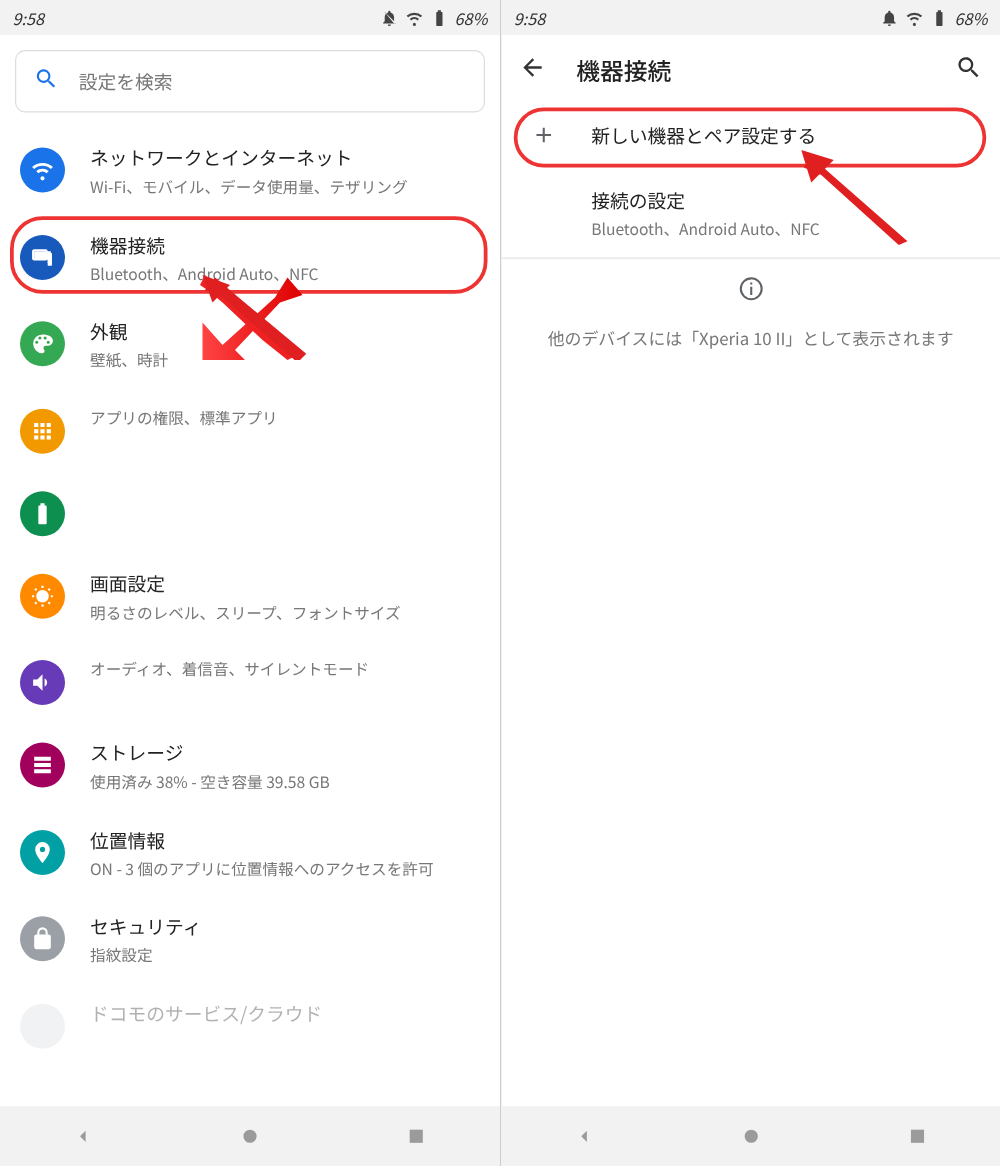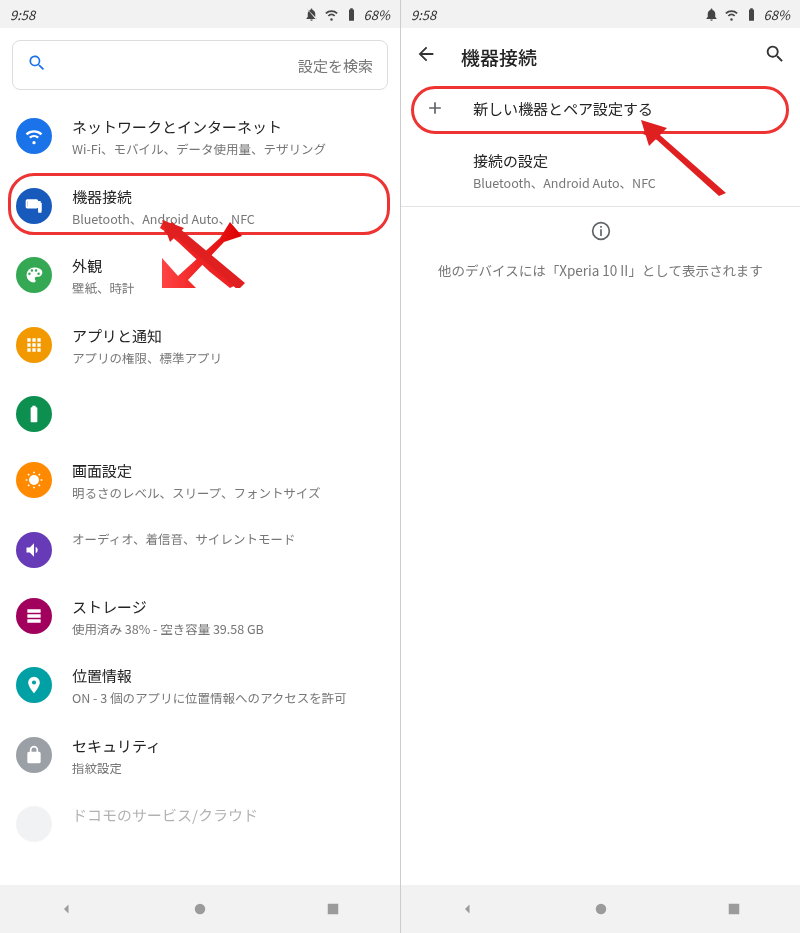--- a/index.html
+++ b/index.html
@@ -4,21 +4,21 @@
 <style>
 * { margin: 0; padding: 0; box-sizing: border-box; font-family: -apple-system, "Noto Sans JP", sans-serif; }
 body { background: #e8e8e8; display: flex; width: 800px; height: 933px; }
 .screen { width: 400px; height: 933px; background: #fff; display: flex; flex-direction: column; position: relative; }
 .screen + .screen { border-left: 1px solid #ccc; }
 .statusbar { height: 28px; background: #f2f2f2; display: flex; align-items: center; padding: 0 10px; font-size: 13px; color: #333; font-style: italic; }
 .statusbar .sb-right { margin-left: auto; display: flex; align-items: center; gap: 5px; }
 .sb-icon { width: 15px; height: 15px; display: inline-flex; align-items: center; justify-content: center; }
 .content { flex: 1; overflow: hidden; position: relative; }
 
-.searchbar { margin: 12px; border: 1px solid #ddd; border-radius: 8px; height: 50px; display: flex; align-items: center; padding: 16px 14px; gap: 16px; justify-content: space-between; }
+.searchbar { margin: 12px; border: 1px solid #ddd; border-radius: 8px; height: 50px; display: flex; align-items: center; padding: 16px 14px; gap: 16px; }
 .searchbar .mag { color: #1a73e8; }
 .searchbar .ph { color: #777; font-size: 15px; }
 
 .appbar { display: flex; align-items: center; height: 56px; padding: 0 14px; gap: 24px; }
 .appbar .title { font-size: 19px; color: #222; font-weight: 500; }
 .appbar .spacer { flex: 1; }
 
 .list-item { display: flex; align-items: flex-start; padding: 14px 16px; gap: 20px; min-height: 66px; }
 .icon-wrap { width: 36px; height: 36px; border-radius: 50%; display: flex; align-items: center; justify-content: center; flex-shrink: 0; margin-top: 2px; }
 .icon-wrap svg, .icon-plain svg { width: 20px; height: 20px; fill: #fff; }
@@ -116,21 +116,20 @@
         </div>
     </div>
 
     <div class="list-item">
       <div class="icon-wrap bg-orange">
           <svg viewBox="0 0 24 24">
             <path d="M4 4h4v4H4zm6 0h4v4h-4zm6 0h4v4h-4zM4 10h4v4H4zm6 0h4v4h-4zm6 0h4v4h-4zM4 16h4v4H4zm6 0h4v4h-4zm6 0h4v4h-4z"></path>
           </svg>
         </div>
       <div class="texts">
-          <div class="title-t">アプリと通知</div>
           <div class="sub-t">アプリの権限、標準アプリ</div>
         </div>
     </div>
 
     <div class="list-item">
       <div class="icon-wrap bg-green2">
           <svg viewBox="0 0 24 24">
             <path d="M15 4h-1V2h-4v2H9a1 1 0 0 0-1 1v16a1 1 0 0 0 1 1h6a1 1 0 0 0 1-1V5a1 1 0 0 0-1-1z"></path>
           </svg>
         </div>

